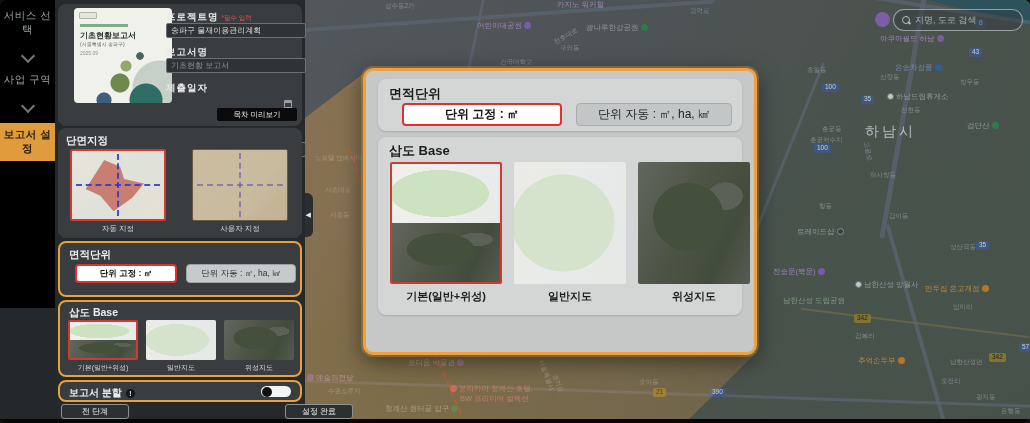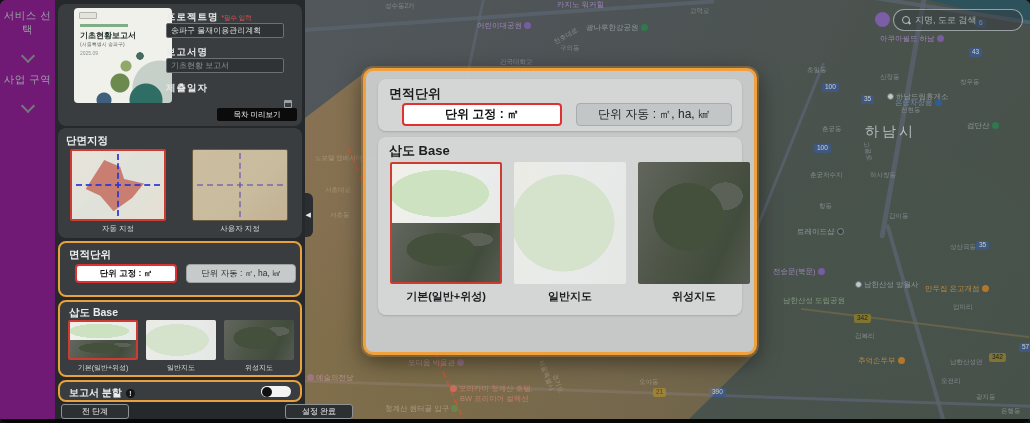--- a/index.html
+++ b/index.html
@@ -1,21 +1,21 @@
 <!DOCTYPE html>
 <html><head>
 <meta charset="utf-8">
 <style>
   * { margin:0; padding:0; box-sizing:border-box; }
   html,body { background:#111; }
   body { font-family:"Liberation Sans","DejaVu Sans",sans-serif; }
   #stage { position:relative; width:1030px; height:423px; overflow:hidden; background:#24282a; border-radius:6px; }
 
   
-  #nav { position:absolute; left:0; top:0; width:55px; height:423px; background:#701a75; z-index:30; }
+  #nav { position:absolute; left:0; top:0; width:55px; height:308px; background:#000000; z-index:30; }
   .nav-item { width:100%; text-align:center; font-size:10.5px; color:#9aa0a3; letter-spacing:.5px; }
   .nav-chevron { width:10px; height:10px; margin:14px auto 12px auto; border-right:2px solid #73797c; border-bottom:2px solid #73797c; transform:rotate(45deg); }
   .nav-item.active { background:#e09b3d; color:#2b2212; font-weight:bold; padding:5px 0; }
 
   
   #sidebar { position:absolute; left:55px; top:0; width:250px; height:423px; background:#26292b; z-index:30; }
   .card { position:absolute; left:3px; width:244px; background:#393d40; border-radius:8px; }
   .card.hl { border:2px solid #e8a13c; }
   .card-title { color:#ececec; font-weight:bold; font-size:10.5px; }
 
@@ -30,21 +30,21 @@
   #cover .blobs { position:absolute; inset:0;
      background:
        radial-gradient(circle 17px at 72px 92px, #2e6e64 0 16px, transparent 17px),
        radial-gradient(circle 10px at 46px 75px, #6d8a4e 0 9px, transparent 10px),
        radial-gradient(circle 8px at 30px 92px, #3f607c 0 7px, transparent 8px),
        radial-gradient(circle 6px at 52px 58px, #91a86a 0 5px, transparent 6px),
        radial-gradient(circle 4px at 66px 48px, #47695f 0 3.5px, transparent 4px),
        radial-gradient(circle 28px at 86px 80px, rgba(70,110,100,.25) 0 27px, transparent 28px); }
   .fld-label { position:absolute; left:108px; font-size:9.5px; font-weight:bold; color:#e8e8e8; letter-spacing:1px; }
   .fld-req { font-size:6.5px; color:#e05555; font-weight:normal; margin-left:3px; letter-spacing:0; }
-  .fld-input { position:absolute; left:108px; width:118px; height:15px; background:#2f3335; border:1px solid #6b7073; border-radius:2px; color:#dcdcdc; font-size:8px; padding:0 4px; font-family:inherit; }
+  .fld-input { position:absolute; left:108px; width:140px; height:15px; background:#2f3335; border:1px solid #6b7073; border-radius:2px; color:#dcdcdc; font-size:8px; padding:0 4px; font-family:inherit; }
   .fld-input::placeholder { color:#8a9093; }
   #toc-btn { position:absolute; right:5px; bottom:5px; width:80px; height:13px; background:#0b0b0b; color:#f0f0f0; font-size:7.5px; border:none; border-radius:2px; font-family:inherit; }
   .cal-icon { position:absolute; left:226px; top:96px; width:8px; height:8px; border:1px solid #9aa0a3; border-top:3px solid #9aa0a3; border-radius:1px; }
 
   
   #card-plane { top:128px; height:110px; }
   #card-plane .card-title { position:absolute; left:8px; top:6px; }
   .plane-thumb { position:absolute; top:21px; width:96px; height:72px; border-radius:2px; overflow:hidden; }
   #plane-auto { left:12px; border:2px solid #cf3b30; background:linear-gradient(135deg,#e9e4da 0%,#dfe2da 50%,#e6e0d4 100%); }
   #plane-user { left:134px; border:1px solid #6b5b41; background:linear-gradient(135deg,#cdbda0 0%,#c8bb9e 60%,#c3b193 100%); }
@@ -98,21 +98,21 @@
        radial-gradient(ellipse 45% 50% at 15% 85%, #46524a 0%, rgba(70,82,74,0) 70%),
        linear-gradient(115deg,#51575a 0%,#4e5456 35%,#4a524c 70%,#465149 100%); }
   .river { position:absolute; left:548px; top:-26px; width:300px; height:44px; background:#2d525b; transform:rotate(14deg); border-radius:22px; }
   .road { position:absolute; background:#5b6470; opacity:.75; border-radius:2px; }
   .redline { position:absolute; left:42px; top:148px; height:300px; border-left:2px dashed #b23a2e; transform:rotate(-23deg); transform-origin:top left; opacity:.8; }
   #beam { position:absolute; inset:0; pointer-events:none; z-index:5;
      background:linear-gradient(100deg, rgba(242,166,66,.34) 0%, rgba(242,166,66,.26) 45%, rgba(242,150,50,.14) 100%);
      clip-path:polygon(0px 118px, 63px 70px, 63px 352px, 452px 352px, 380px 423px, 0px 423px); }
   .mlabel { position:absolute; font-size:7.5px; color:#8f979b; white-space:nowrap; line-height:1; z-index:3; }
   .mlabel.city { font-size:14px; color:#b6bdc0; letter-spacing:3px; }
-  .mlabel.blue { color:#7288a9;margin-top:35px; } .mlabel.purple { color:#9d83b8; }
+  .mlabel.blue { color:#7288a9; } .mlabel.purple { color:#9d83b8; }
   .mlabel.orange { color:#b98a44; } .mlabel.pink { color:#b07078; }
   .mlabel.green { color:#82997f; } .mlabel.tiny { font-size:6.5px; color:#838a8d; }
   .mdot { display:inline-block; width:7px; height:7px; border-radius:50%; margin:0 2px; vertical-align:-1px; opacity:.9; }
   .mdot.p { background:#7b5ea6; } .mdot.o { background:#c07a28; }
   .mdot.g { background:#2e7d4f; } .mdot.b { background:#2f5e9e; }
   .mdot.w { background:#cfd4d6; border:1px solid #6a7073; } .mdot.k { background:#3a3f41; border:1px solid #8a9093; }
   .mdot.pk { background:#c2566b; }
   .shield { position:absolute; font-size:6.5px; padding:1px 3px; border-radius:2px; color:#dfe3e6; line-height:1; z-index:3; opacity:.85; }
   .shield.blue { background:#3d5a8c; } .shield.yellow { background:#8a7b2e; color:#15171a; }
 
@@ -153,20 +153,21 @@
 </head>
 <body>
 
 <div id="stage">
 
   <div id="nav">
     <div class="nav-item" style="padding-top:9px">서비스 선택</div>
     <div class="nav-chevron"></div>
     <div class="nav-item">사업 구역</div>
     <div class="nav-chevron"></div>
+    <div class="nav-item active">보고서 설정</div>
   </div>
 
   <div id="sidebar">
 
     <div class="card" id="card-project">
       <div id="cover">
         <div class="blobs"></div>
         <div class="tag"></div>
         <div class="line-g"></div>
         <div class="c-title">기초현황보고서</div>

